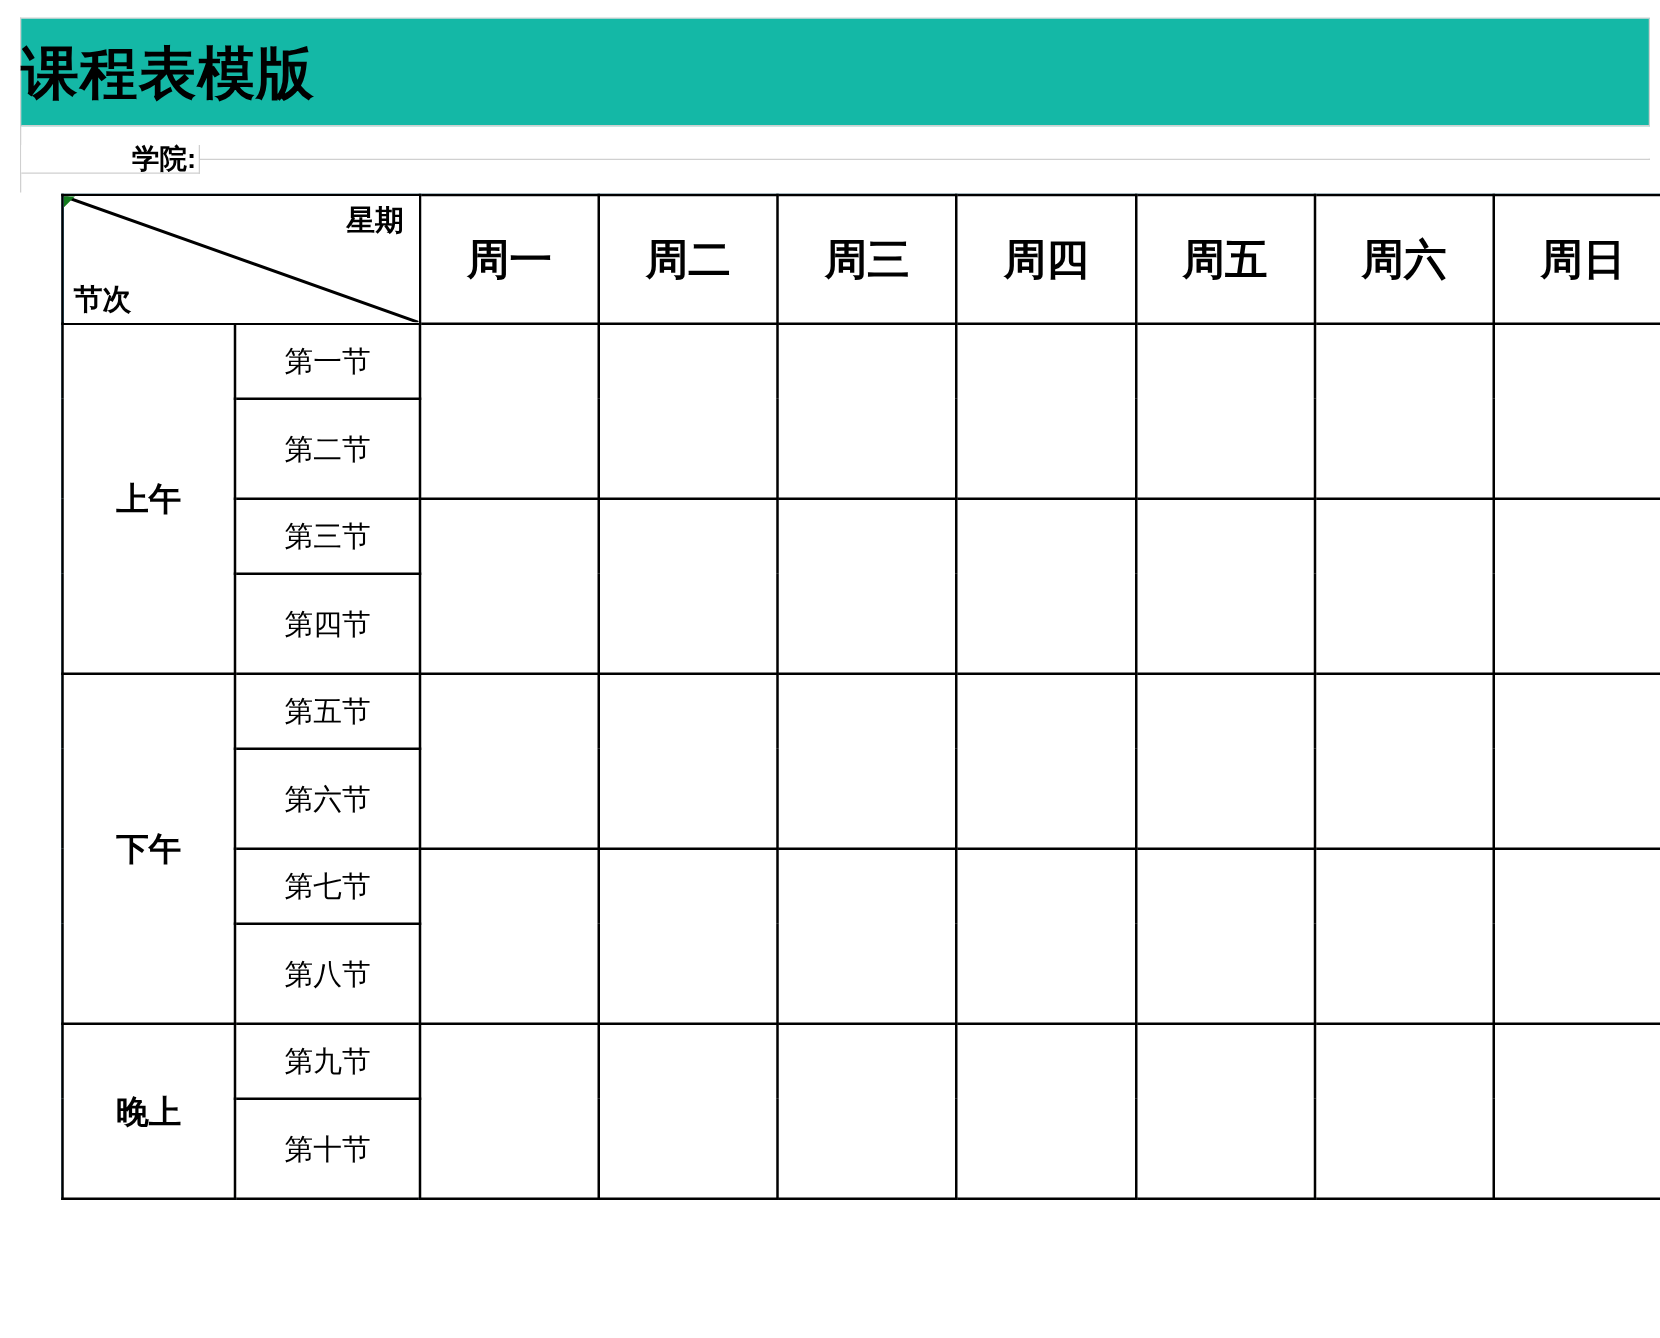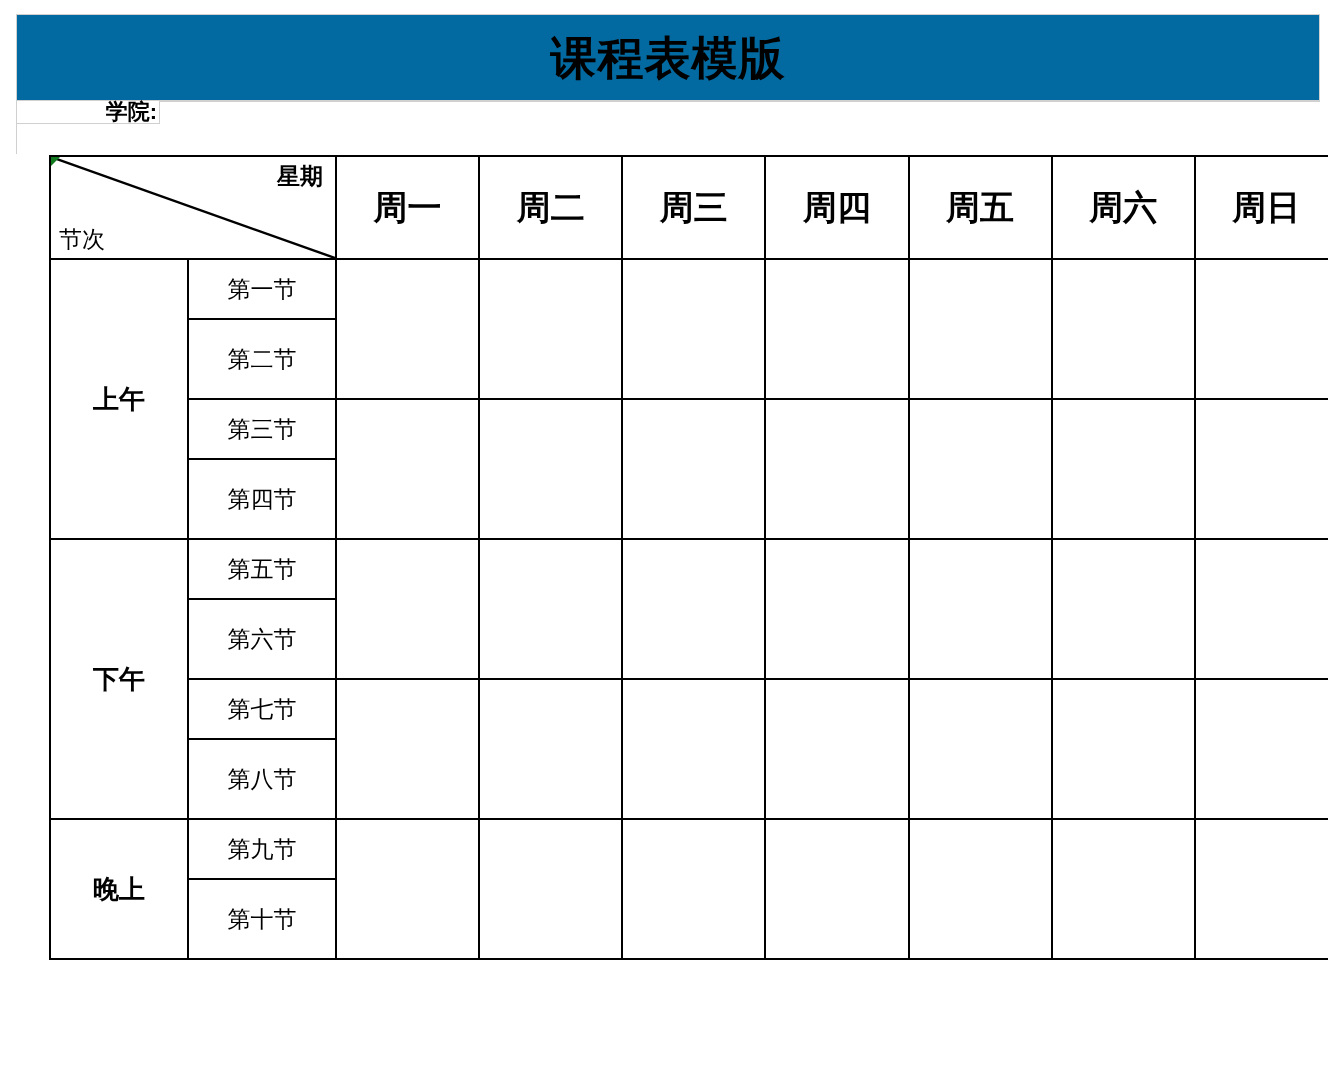--- a/index.html
+++ b/index.html
@@ -30,36 +30,35 @@
     border-top: 1px solid #d0d0d0;
     border-left: 1px solid #d0d0d0;
     box-sizing: border-box;
   }
   .title-row {
     height: 86px;
     border-bottom: 1px solid #d0d0d0;
     border-right: 1px solid #d0d0d0;
     display: flex;
     align-items: center;
-    justify-content: center;
-    box-sizing: border-box;
-    background: #0369a1;
+    box-sizing: border-box;
+    background: #14b8a6;
   }
   .title-text {
     font-size: 46px;
     font-weight: bold;
     letter-spacing: 1px;
     line-height: 1;
     color: #000000;
   }
 
   .college-row {
     height: 53px;
     display: flex;
-    align-items: flex-start;
+    align-items: center;
     box-sizing: border-box;
   }
   .college-label-cell {
     width: 143px;
     border-bottom: 1px solid #d0d0d0;
     border-right: 1px solid #d0d0d0;
     box-sizing: border-box;
     display: flex;
     align-items: center;
     justify-content: flex-end;
@@ -136,21 +135,21 @@
     top: 7px;
     font-size: 23px;
     font-weight: bold;
     line-height: 1.1;
   }
   .corner-period {
     position: absolute;
     left: 8px;
     bottom: 6px;
     font-size: 23px;
-    font-weight: normal;
+    font-weight: bold;
     line-height: 1.1;
   }
 
   .day-head {
     height: 103px;
     font-size: 34px;
     font-weight: bold;
   }
 
   .section-cell {

